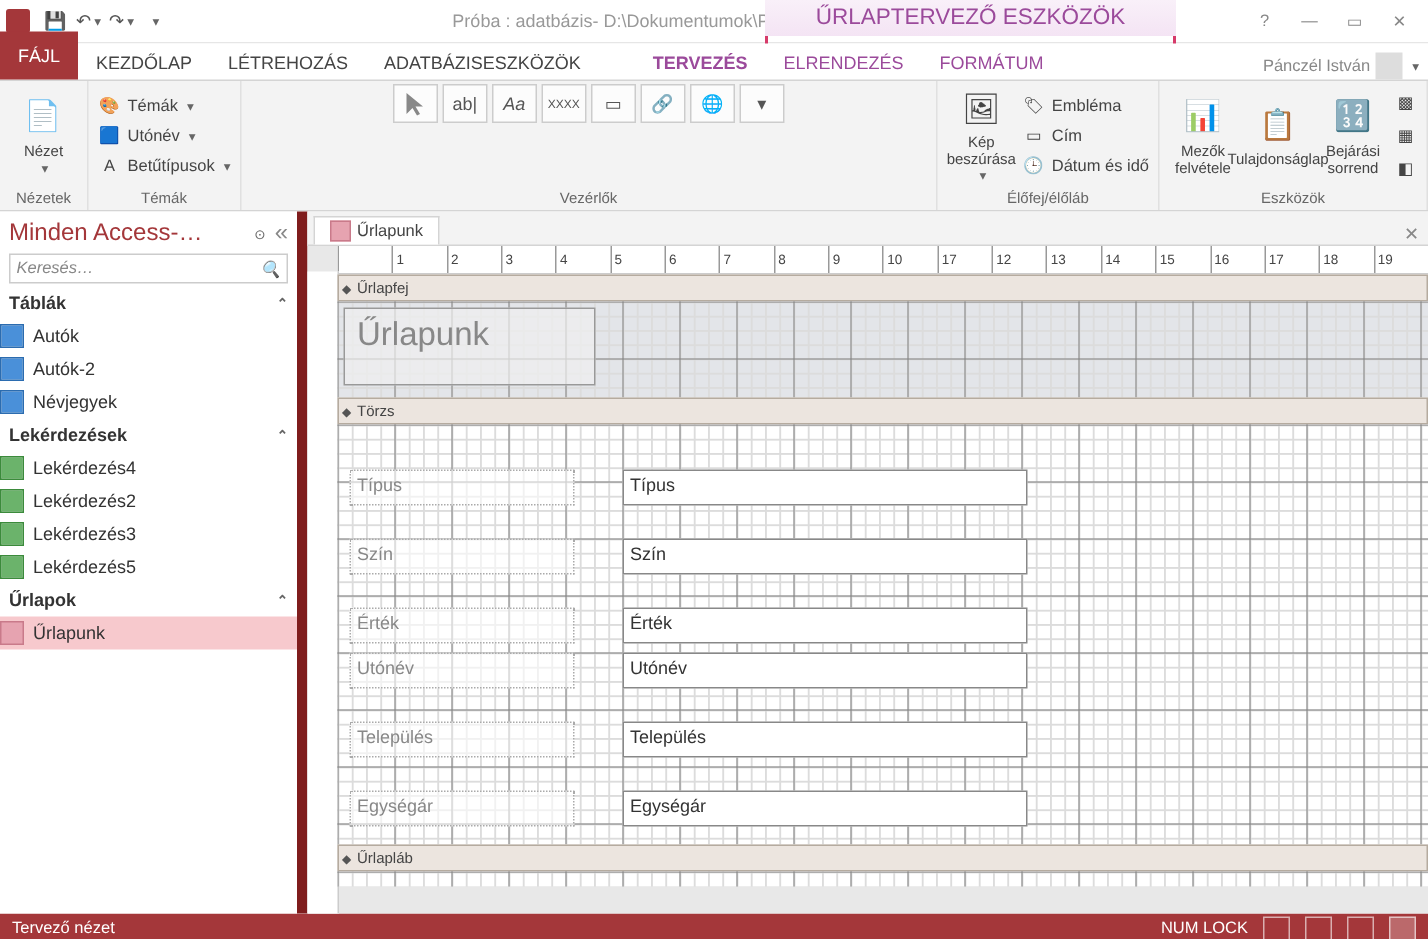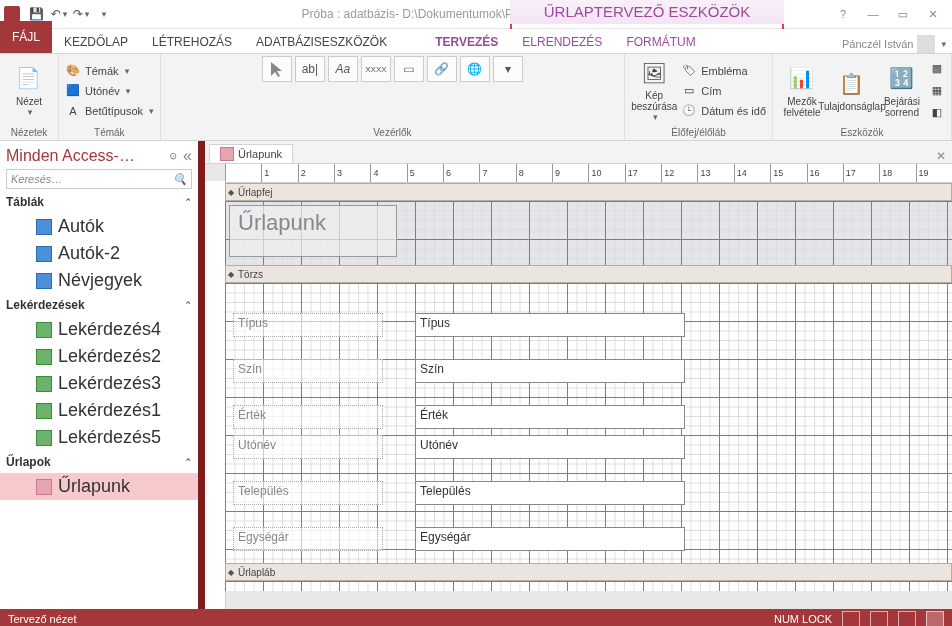--- a/index.html
+++ b/index.html
@@ -27,21 +27,21 @@
   .small-row{display:flex;align-items:center;gap:4px;font-size:11px;color:#444;height:20px}
   .small-row .ic{width:16px;height:16px;display:flex;align-items:center;justify-content:center}
   .stack{display:flex;flex-direction:column;gap:0}
   .ctrl-grid{display:flex;flex-wrap:nowrap;gap:3px}
   .ctrl{width:28px;height:24px;border:1px solid #ccc;background:#fcfcfc;display:flex;align-items:center;justify-content:center;font-size:12px;color:#555}
   .main{display:flex;height:calc(626px - 28px - 24px - 86px - 20px);}
   .nav{width:198px;background:#fff;border-right:7px solid #7f1d1d;display:flex;flex-direction:column}
   .nav-head{display:flex;align-items:center;padding:6px 6px 2px 6px;color:#a4373a;font-size:16px}
   .nav-search{margin:2px 6px;border:1px solid #ccc;height:18px;display:flex;align-items:center;padding:0 4px;color:#888;font-size:11px;font-style:italic}
   .nav-group{font-weight:bold;font-size:12px;padding:4px 6px;display:flex;align-items:center;justify-content:space-between}
-  .nav-item{display:flex;align-items:center;gap:6px;padding:3px 6px 3px 36px;font-size:18px;color:#333}
+  .nav-item{display:flex;align-items:center;gap:6px;padding:3px 6px 3px 0;font-size:12px;color:#333}
   .nav-item.sel{background:#f7c9cd}
   .nav-item .ic{width:14px;height:14px}
   .ic-table{background:linear-gradient(#4a90d9,#4a90d9);border:1px solid #2b6cb0}
   .ic-query{background:linear-gradient(#6bb36b,#6bb36b);border:1px solid #3b8b3b}
   .ic-form{background:#e6a3b0;border:1px solid #c97a8a}
   .canvas-wrap{flex:1;display:flex;flex-direction:column;background:#e8e8e8;position:relative}
   .doc-tab{height:22px;background:#f3f3f3;border-bottom:1px solid #d4d4d4;display:flex;align-items:flex-end}
   .doc-tabbtn{background:#fff;border:1px solid #d4d4d4;border-bottom:none;padding:2px 10px;font-size:11px;color:#444;display:flex;align-items:center;gap:4px;margin-left:4px}
   .doc-close{margin-left:auto;margin-right:6px;color:#888;font-size:12px}
   .ruler{height:18px;background:#fff;border-bottom:1px solid #ccc;margin-left:20px;font-size:9px;color:#444;position:relative;overflow:hidden}
@@ -261,24 +261,20 @@
         <div class="nav-item">
           <span class="ic ic-query"></span>
           <span>Lekérdezés2</span>
         </div>
         <div class="nav-item">
           <span class="ic ic-query"></span>
           <span>Lekérdezés3</span>
         </div>
         <div class="nav-item">
           <span class="ic ic-query"></span>
-          <span>Lekérdezés1</span>
-        </div>
-        <div class="nav-item">
-          <span class="ic ic-query"></span>
           <span>Lekérdezés5</span>
         </div>
       </div>
 
     <div class="nav-group">
         <span>Űrlapok</span>
         <span class="chev">⌃</span>
       </div>
     <div id="nav-forms">
         <div class="nav-item sel">

